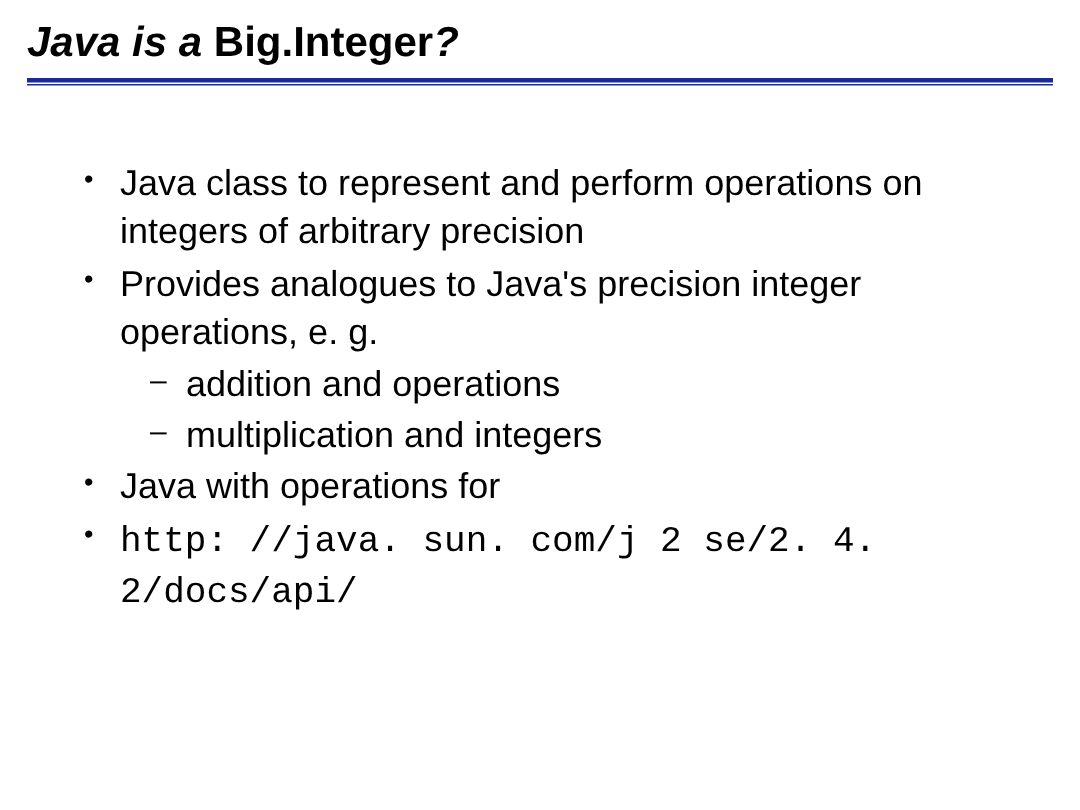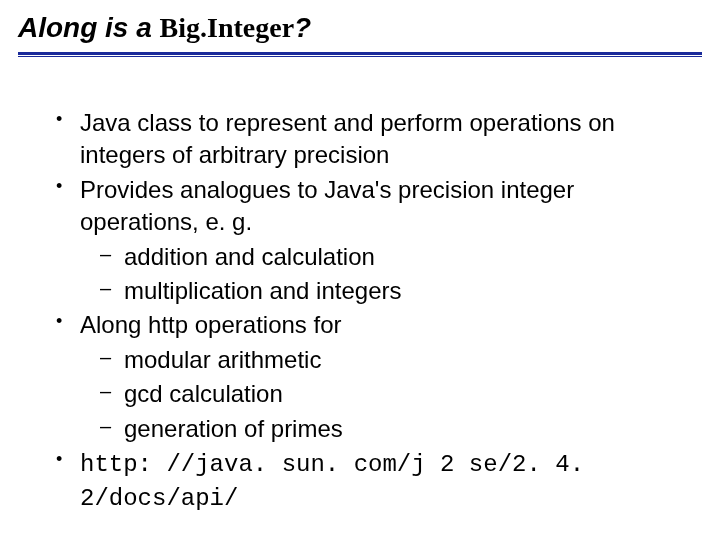--- a/index.html
+++ b/index.html
@@ -16,21 +16,21 @@
     height: 100%;
     padding: 12px 18px 18px 18px;
   }
   .title {
     font-size: 28px;
     font-weight: bold;
     font-style: italic;
     padding-bottom: 6px;
   }
   .title .mono {
-    font-family: Liberation Serif, serif;
+    font-family: Liberation Sans, sans-serif;
     font-style: normal;
   }
   .rule {
     margin-top: 2px;
     border: none;
     border-top: 3px solid #1a2a9a;
     border-bottom: 1px solid #1a2a9a;
     height: 5px;
     background: transparent;
   }
@@ -76,41 +76,36 @@
   }
   .mono-inline {
     font-family: "Courier New", Courier, monospace;
   }
 </style>
 </head>
 <body>
 
 <div class="slide">
   <div class="title">
-    <span>Along is a </span><span class="mono">Big.Integer</span><span>?</span>
+    <span>Java is a </span><span class="mono">Big.Integer</span><span>?</span>
   </div>
   <hr class="rule">
   <div class="content">
     <ul class="level1">
       <li>
         <span>Java class to represent and perform operations on integers of arbitrary precision</span>
       </li>
       <li>
         <span>Provides analogues to Java's precision integer operations, e. g.</span>
         <ul class="level2">
-          <li><span>addition and calculation</span></li>
+          <li><span>addition and operations</span></li>
           <li><span>multiplication and integers</span></li>
         </ul>
       </li>
       <li>
-        <span>Along http operations for</span>
-        <ul class="level2">
-          <li><span>modular arithmetic</span></li>
-          <li><span>gcd calculation</span></li>
-          <li><span>generation of primes</span></li>
-        </ul>
+        <span>Java with operations for</span>
       </li>
       <li>
         <span class="mono-inline">http: //java. sun. com/j 2 se/2. 4. 2/docs/api/</span>
       </li>
     </ul>
   </div>
 </div>
 
 </body></html>

